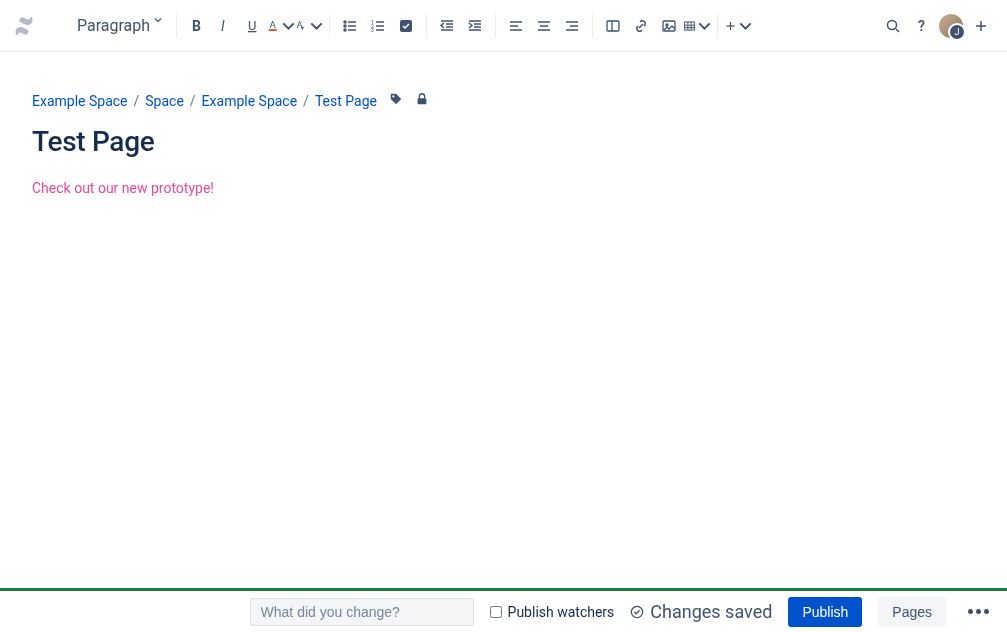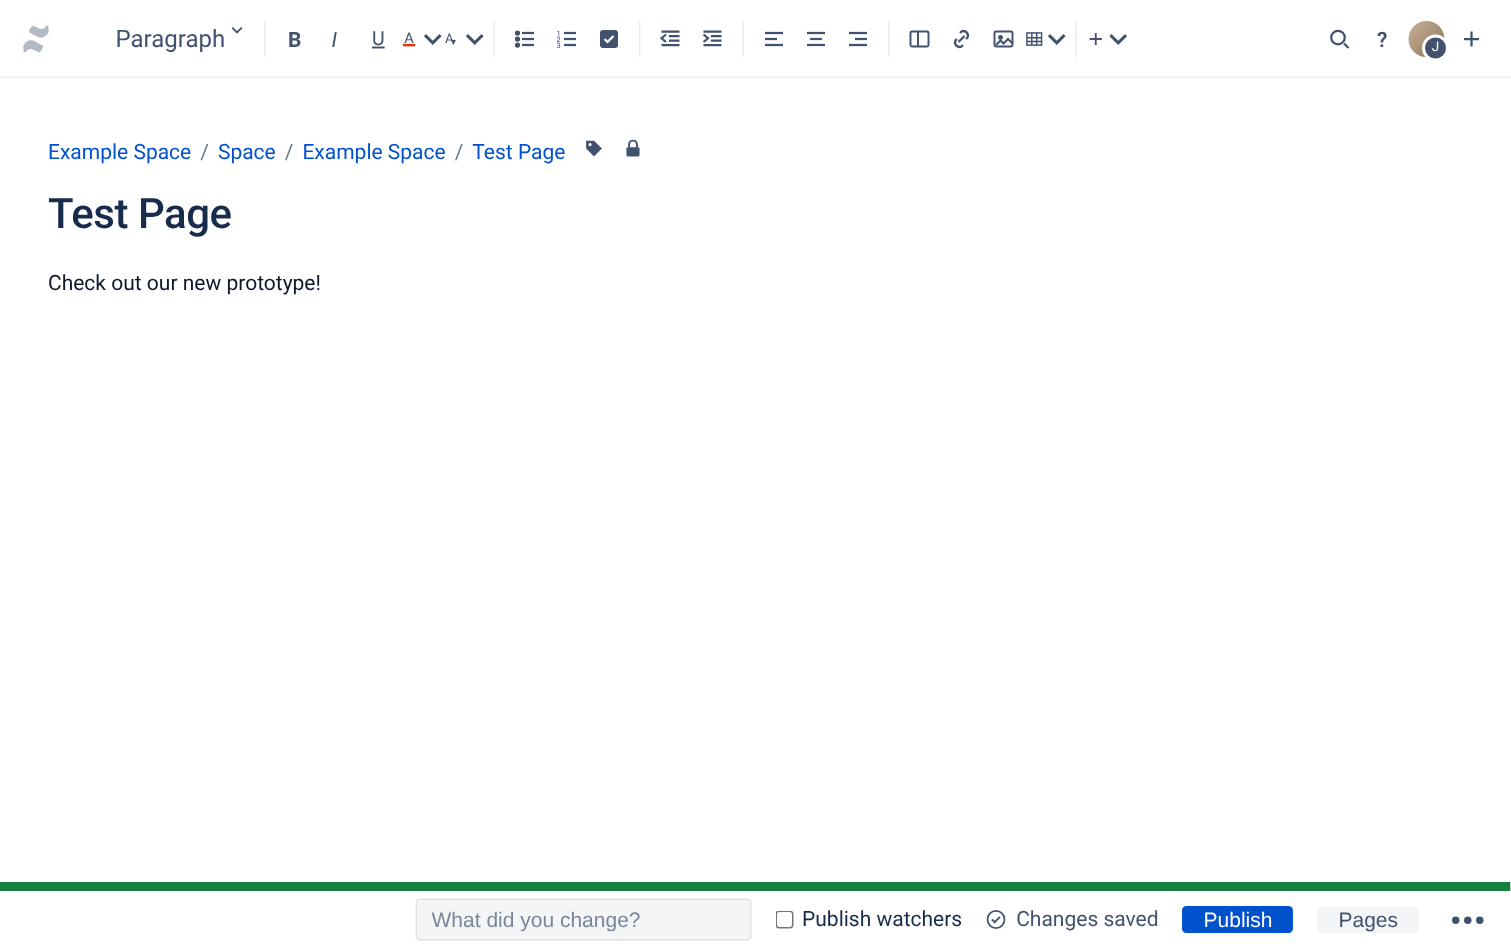--- a/index.html
+++ b/index.html
@@ -69,47 +69,47 @@
 .page-title {
   font-size: 28px;
   font-weight: 500;
   color: #172b4d;
   margin-top: 16px;
   letter-spacing: -0.3px;
 }
 .page-body {
   margin-top: 22px;
   font-size: 14px;
-  color: #0f172a;
+  color: #ec4899;
 }
 .footer {
   position: absolute;
   bottom: 0; left: 0; right: 0;
   height: 44px;
-  border-top: 6px solid #15803d;
+  border-top: 3px solid #15803d;
   display: flex; align-items: center;
   padding: 0 12px;
   gap: 16px;
 }
 .footer-spacer { flex: 1; }
 .change-input {
   width: 224px; height: 28px;
   border: 1px solid #dfe1e6;
   background: #f4f5f7;
   border-radius: 3px;
   padding: 0 10px;
   font-size: 14px;
   color: #6b778c;
 }
 .change-input::placeholder { color: #7a869a; }
 .notify { display: flex; align-items: center; gap: 6px; color: #172b4d; font-size: 14px; }
 .notify input { width: 12px; height: 12px; }
-.saved { display: flex; align-items: center; gap: 6px; color: #42526e; font-size: 14px; }
+.saved { display: flex; align-items: center; gap: 6px; color: #42526e; font-size: 18px; }
 .btn {
-  height: 18px; padding: 0 14px; border: none; border-radius: 3px;
+  height: 30px; padding: 0 14px; border: none; border-radius: 3px;
   font-size: 14px; cursor: pointer; font-weight: 500;
 }
 .btn-primary { background: #0052cc; color: #fff; }
 .btn-subtle { background: #f4f5f7; color: #42526e; }
 .more-dots { display: flex; gap: 3px; padding: 0 6px; cursor: pointer; }
 .more-dots span { width: 5px; height: 5px; border-radius: 50%; background: #42526e; }
 .chev { width: 8px; height: 8px; }
 .dd { display: inline-flex; align-items: center; gap: 2px; }
 </style>
 </head>

